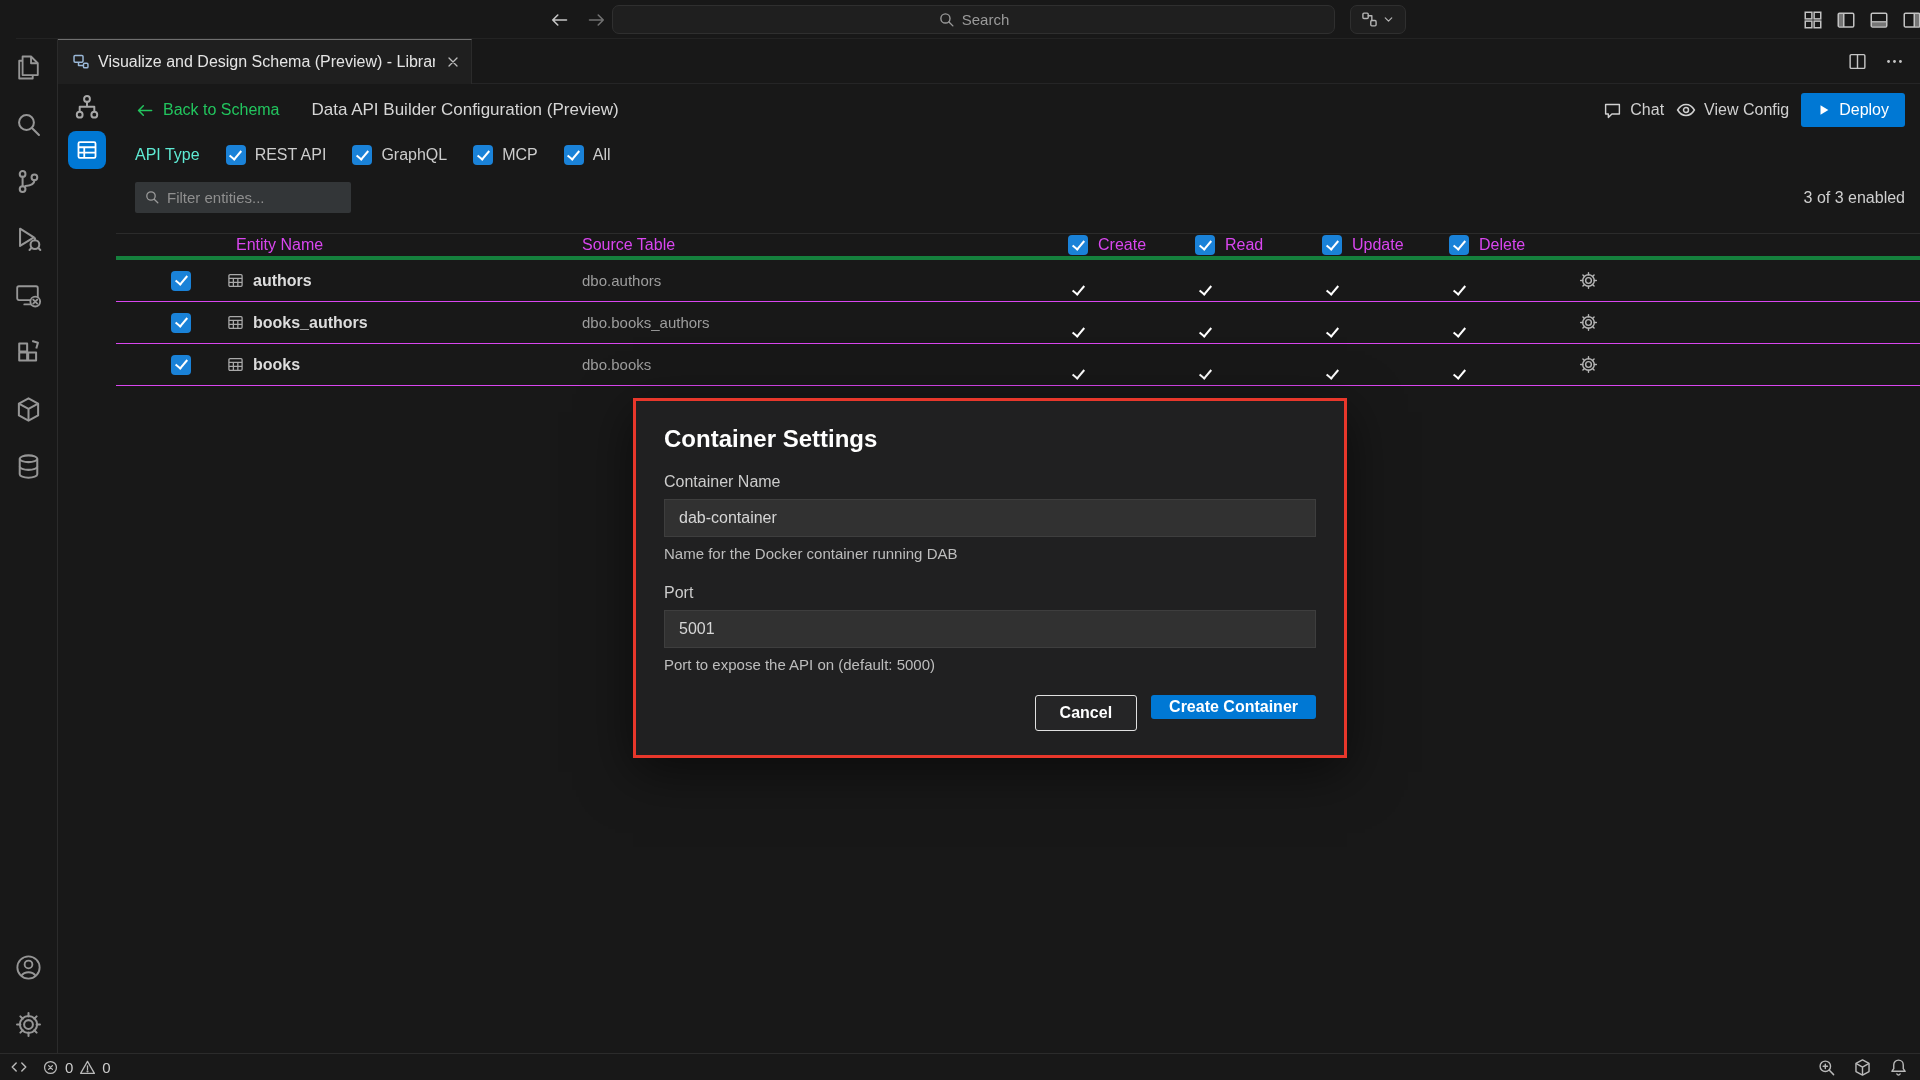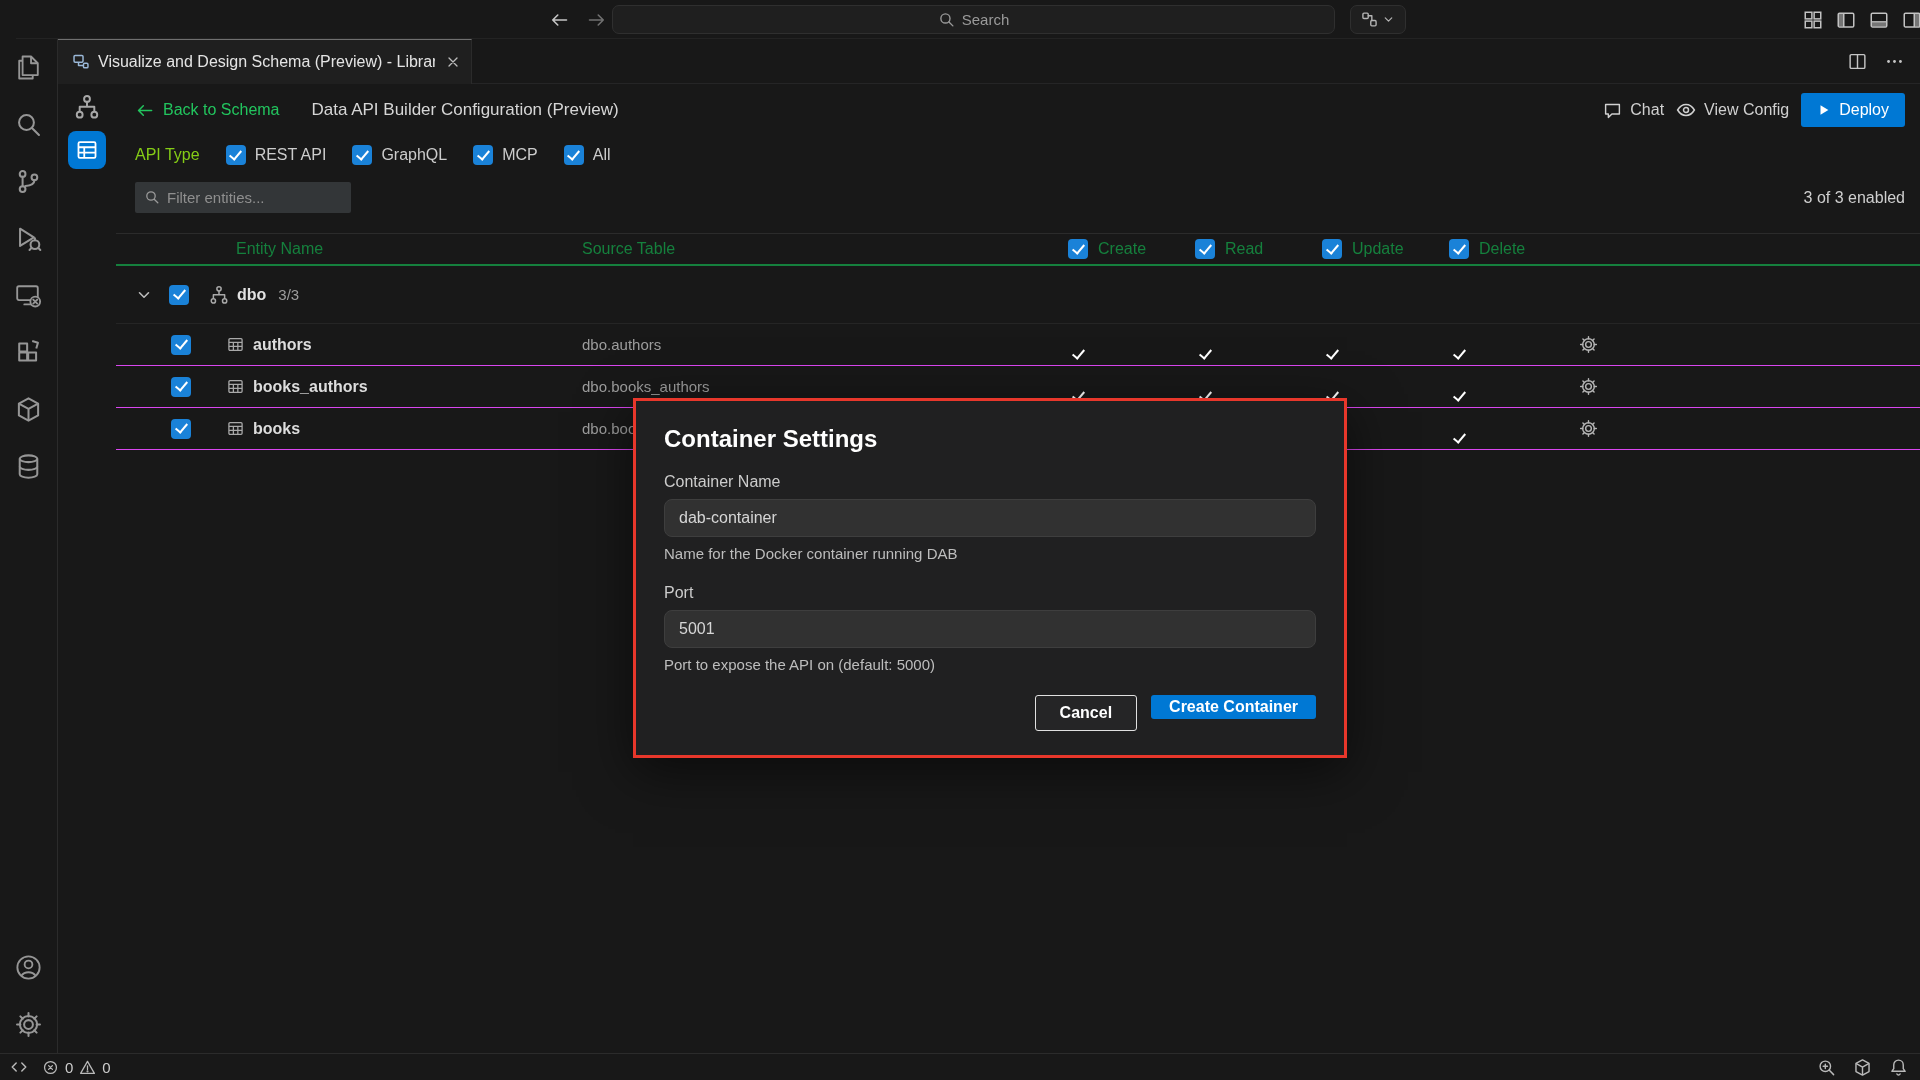--- a/index.html
+++ b/index.html
@@ -49,37 +49,37 @@
   .content { position:absolute; left:116px; top:84px; right:0; bottom:27px; background:#181818; }
   .content-header { display:flex; align-items:center; height:52px; padding:0 15px 0 19px; }
   .back-link { display:flex; align-items:center; gap:9px; color:#22c55e; cursor:pointer; }
   .page-title { font-weight:normal; color:#d6d6d6; font-size:17px; margin-left:32px; }
   .header-actions { margin-left:auto; display:flex; align-items:center; gap:12px; }
   .hdr-act { display:flex; align-items:center; gap:8px; color:#d0d0d0; cursor:pointer; }
   .deploy-btn { display:flex; align-items:center; gap:8px; background:#0078d4; color:#ffffff;
     border:none; border-radius:3px; height:34px; padding:0 16px; font-size:16px; font-family:inherit; cursor:pointer; }
 
   .filters-row { display:flex; align-items:center; height:38px; padding-left:19px; gap:26px; }
-  .filters-row .flabel { margin-right:0; color:#84cc16; }
+  .filters-row .flabel { margin-right:0; color:#5eead4; }
   .chk-item { display:flex; align-items:center; gap:9px; cursor:pointer; }
 
   .cb { width:20px; height:20px; border-radius:4px; background:#1a82d8; position:relative; flex:0 0 auto; cursor:pointer; }
   .cb::after { content:""; position:absolute; left:6.5px; top:2.5px; width:5px; height:10px;
     border:solid #ffffff; border-width:0 2.3px 2.3px 0; transform:rotate(40deg); }
 
   .filter-row { display:flex; align-items:center; margin-top:8px; padding:0 15px 0 19px; }
   .filter-input-wrap { position:relative; width:216px; }
   .filter-input { width:216px; height:31px; background:#333638; border:none; border-radius:2px;
     color:#cccccc; font-size:15px; font-family:inherit; padding:0 10px 0 32px; }
   .filter-input::placeholder { color:#8f8f8f; }
   .filter-input-wrap .mag { position:absolute; left:9px; top:7px; color:#9a9a9a; }
   .enabled-summary { margin-left:auto; color:#cfcfcf; font-size:16px; }
 
   .trow { display:grid; grid-template-columns:466px 486px 127px 127px 127px 128px 1fr; align-items:center; }
-  .table-header { margin-top:20px; height:33px; border-top:1px solid #2b2b2b; border-bottom:2px solid #15803d; color:#15803d; }
+  .table-header { margin-top:20px; height:27px; border-top:1px solid #2b2b2b; border-bottom:4px solid #15803d; color:#d946ef; }
   .th-entity { padding-left:120px; }
   .th-perm { display:flex; align-items:center; gap:10px; }
   .data-row { height:42px; border-bottom:1px solid #d946ef; }
   .cell-entity { display:flex; align-items:center; padding-left:55px; }
   .cell-entity .cb { margin-right:36px; }
   .cell-entity .tbl-ic { color:#a9a9a9; margin-right:9px; }
   .entity-name { color:#dddddd; font-weight:bold; font-size:16px; }
   .cell-source { color:#9d9d9d; font-size:15px; }
   .cell-gear { color:#b5b5b5; padding-left:2px; cursor:pointer; }
 
@@ -89,21 +89,21 @@
   .group-org { color:#a9a9a9; margin-right:8px; }
   .group-name { color:#e2e2e2; font-weight:bold; margin-right:12px; }
   .group-count { color:#9d9d9d; font-size:15px; }
 
   
   .modal { position:absolute; left:633px; top:398px; width:714px;
     background:#202021; border:3px solid #e8372b; box-shadow:0 14px 50px rgba(0,0,0,.55);
     padding:24px 28px 24px 28px; z-index:20; }
   .modal h2 { margin:0 0 20px 0; font-size:24px; color:#ffffff; }
   .modal label { display:block; font-size:16px; color:#cccccc; margin-bottom:8px; }
-  .modal input { width:100%; height:38px; background:#313131; border:1px solid #3e3e3e; border-radius:8px;
+  .modal input { width:100%; height:38px; background:#313131; border:1px solid #3e3e3e; border-radius:0;
     color:#d6d6d6; font-size:16px; font-family:inherit; padding:0 14px; margin-bottom:8px; }
   .modal .help { font-size:15px; color:#bdbdbd; margin-bottom:22px; }
   .modal .btns { display:flex; justify-content:flex-end; gap:14px; margin-top:20px; }
   .btn-secondary { background:#252526; border:1px solid #e0e0e0; border-radius:3px; color:#ffffff;
     font-weight:bold; font-size:16px; height:36px; padding:1px 24px; font-family:inherit; cursor:pointer; }
   .btn-primary { background:#0078d4; border:none; border-radius:3px; color:#ffffff;
     font-weight:bold; font-size:16px; height:24px; padding:0 18px; font-family:inherit; cursor:pointer; }
 
   
   .statusbar { position:absolute; left:0; bottom:0; width:1920px; height:27px; background:#181818;
@@ -393,38 +393,20 @@
       <span class="cb"></span>
       <span>Update</span>
     </span>
     <span class="th-perm">
       <span class="cb"></span>
       <span>Delete</span>
     </span>
     <span></span>
   </div>
 
-  <div class="group-row">
-    <span class="group-chevron">
-      <svg width="18" height="18" viewBox="0 0 16 16" fill="none" stroke="currentColor" stroke-width="1.4" stroke-linecap="round" stroke-linejoin="round">
-          <path d="M4 6l4 4 4-4"></path>
-        </svg>
-    </span>
-    <span class="cb"></span>
-    <span class="group-org">
-      <svg width="20" height="20" viewBox="0 0 16 16" fill="none" stroke="currentColor" stroke-width="1.2" stroke-linejoin="round">
-          <circle cx="8" cy="3" r="1.7"></circle>
-          <circle cx="3.5" cy="12.7" r="1.7"></circle>
-          <circle cx="12.5" cy="12.7" r="1.7"></circle>
-          <path d="M8 4.7v3M8 7.7H3.5v3.2M8 7.7h4.5v3.2"></path>
-        </svg>
-    </span>
-    <span class="group-name">dbo</span>
-    <span class="group-count">3/3</span>
-  </div>
 
   <div class="trow data-row">
     <span class="cell-entity">
       <span class="cb"></span>
       <span class="tbl-ic">
         <svg width="17" height="17" viewBox="0 0 16 16" fill="none" stroke="currentColor" stroke-width="1.2">
             <rect x="1.8" y="2.5" width="12.4" height="11" rx="1"></rect>
             <path d="M1.8 6h12.4M1.8 9.8h12.4M6 6v7.5M10.2 6v7.5"></path>
           </svg>
       </span>

